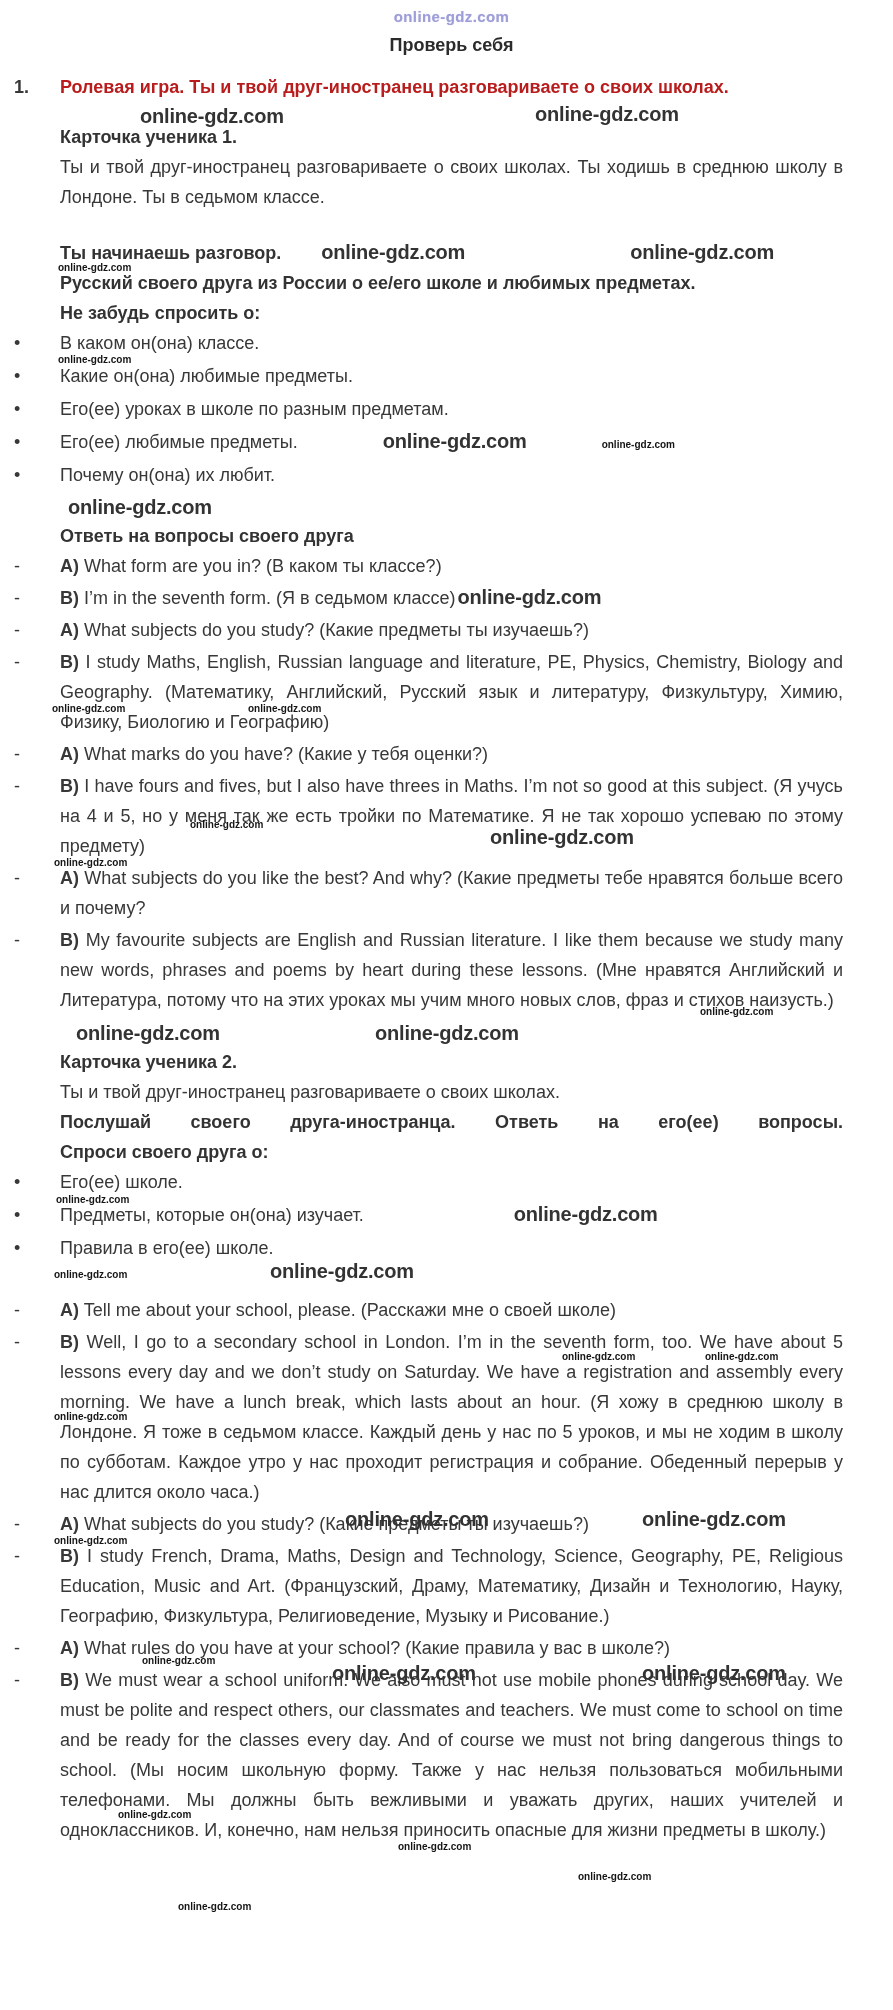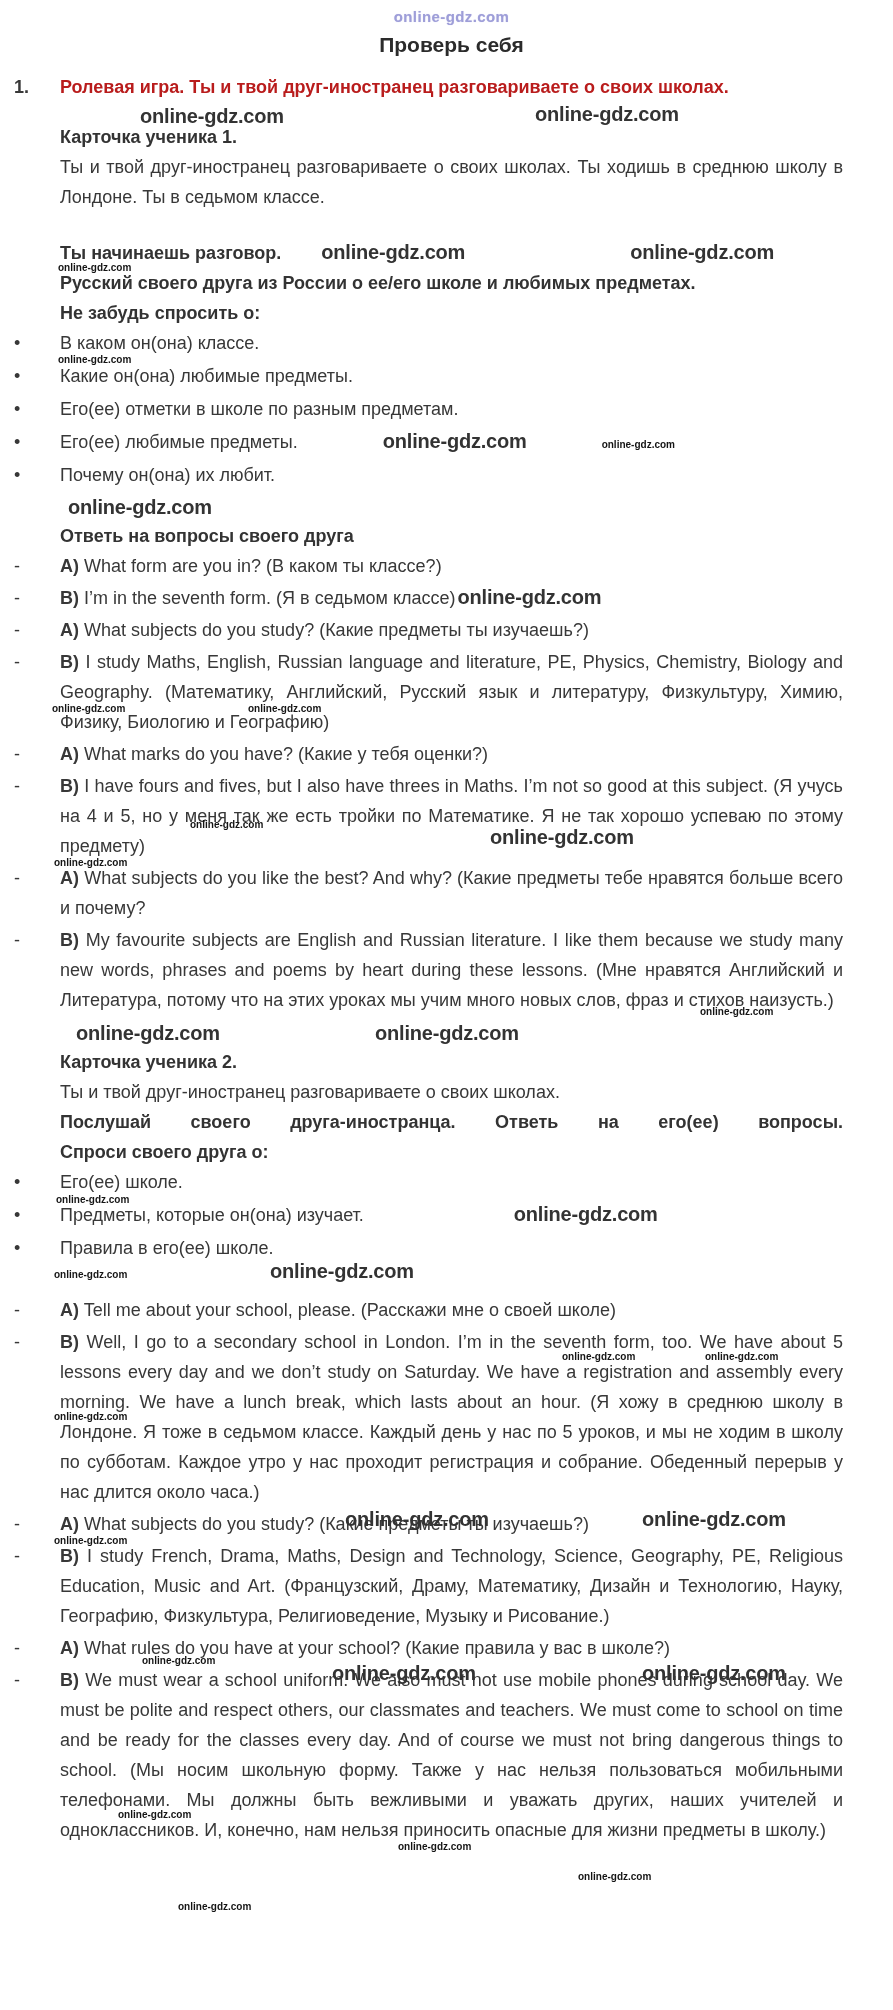--- a/index.html
+++ b/index.html
@@ -14,21 +14,21 @@
     font-size: 18px;
     line-height: 30px;
     color: #383838;
     padding: 6px 50px 0 60px;
   }
   .top-wm {
     height: 24px; line-height: 22px; text-align: center;
     font-size: 15px; font-weight: 700; letter-spacing: .4px;
     color: #9e9ed8; text-shadow: 0 0 1px #ccccee;
   }
-  .title { font-size: 21px; line-height: 30px; font-weight: 700; text-align: center; color: #2b2b2b; margin-bottom: 12px; }
+  .title { font-size: 18px; line-height: 30px; font-weight: 700; text-align: center; color: #2b2b2b; margin-bottom: 12px; }
   .task-heading { position: relative; margin-bottom: 20px; }
   .task-num { position: absolute; left: -46px; top: 0; font-weight: 700; }
   .task-title { font-size: 18px; line-height: 30px; font-weight: 700; max-width: 700px; color: #b91c1c; text-align: justify; }
   .b { font-weight: 700; color: #333; }
   .just { text-align: justify; }
   .stretch { text-align: justify; text-align-last: justify; }
   .list { position: relative; }
   .li { position: relative; margin-bottom: 3px; }
   .marker { position: absolute; left: -46px; top: 0; width: 24px; }
   .answer-head { position: relative; padding-top: 28px; }
@@ -77,21 +77,21 @@
       <div class="li">
         <span class="marker">•</span>
         <span>В каком он(она) классе.</span>
       </div>
       <div class="li">
         <span class="marker">•</span>
         <span>Какие он(она) любимые предметы.</span>
       </div>
       <div class="li">
         <span class="marker">•</span>
-        <span>Его(ее) отметки в школе по разным предметам.</span>
+        <span>Его(ее) уроках в школе по разным предметам.</span>
       </div>
       <div class="li">
         <span class="marker">•</span>
         <span>Его(ее) любимые предметы.</span>
         <span class="wm wm-il wm-lg" style="margin-left:80px;">online-gdz.com</span>
         <span class="wm wm-il wm-sm" style="margin-left:70px;">online-gdz.com</span>
       </div>
       <div class="li">
         <span class="marker">•</span>
         <span>Почему он(она) их любит.</span>

